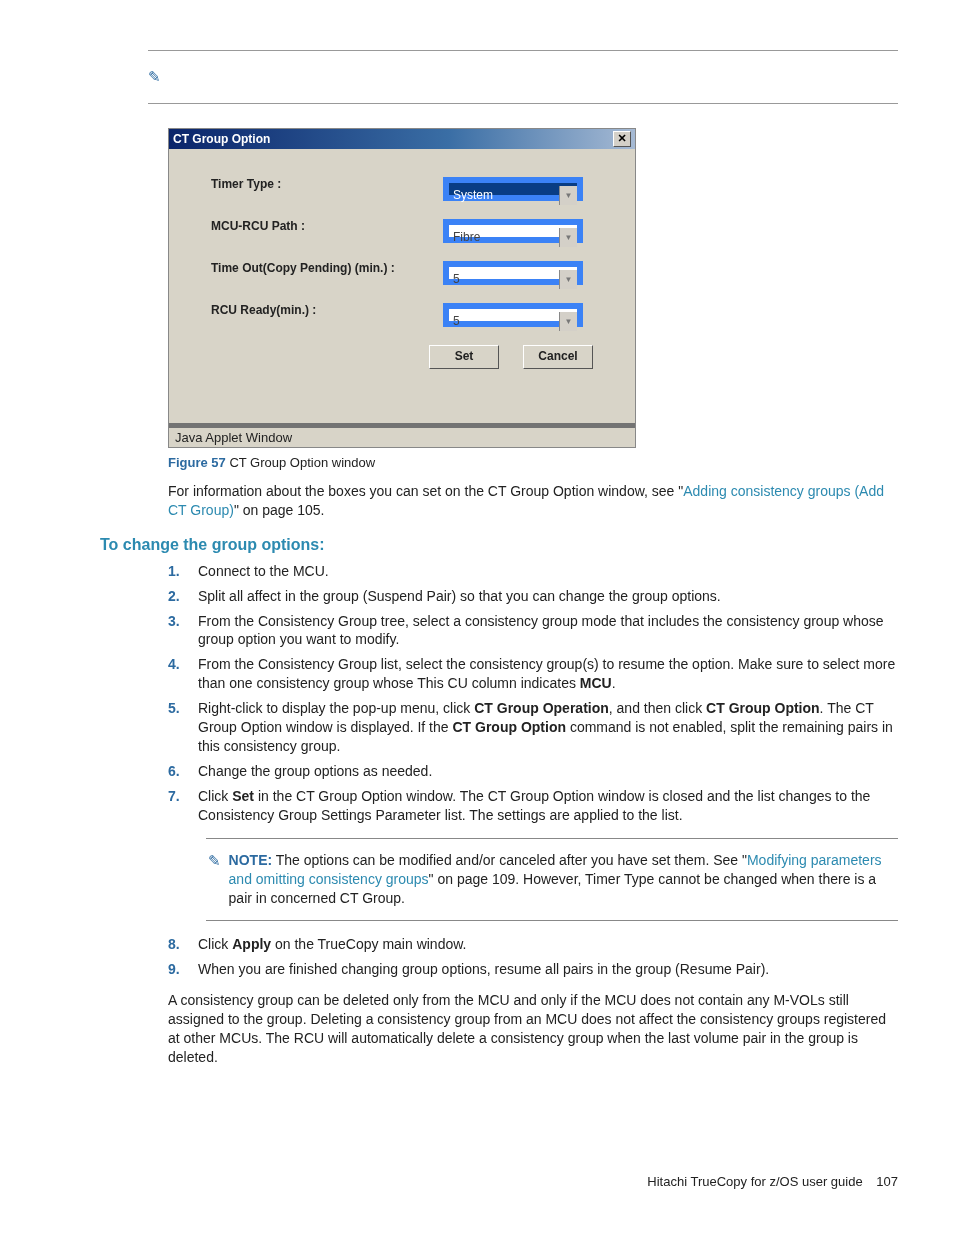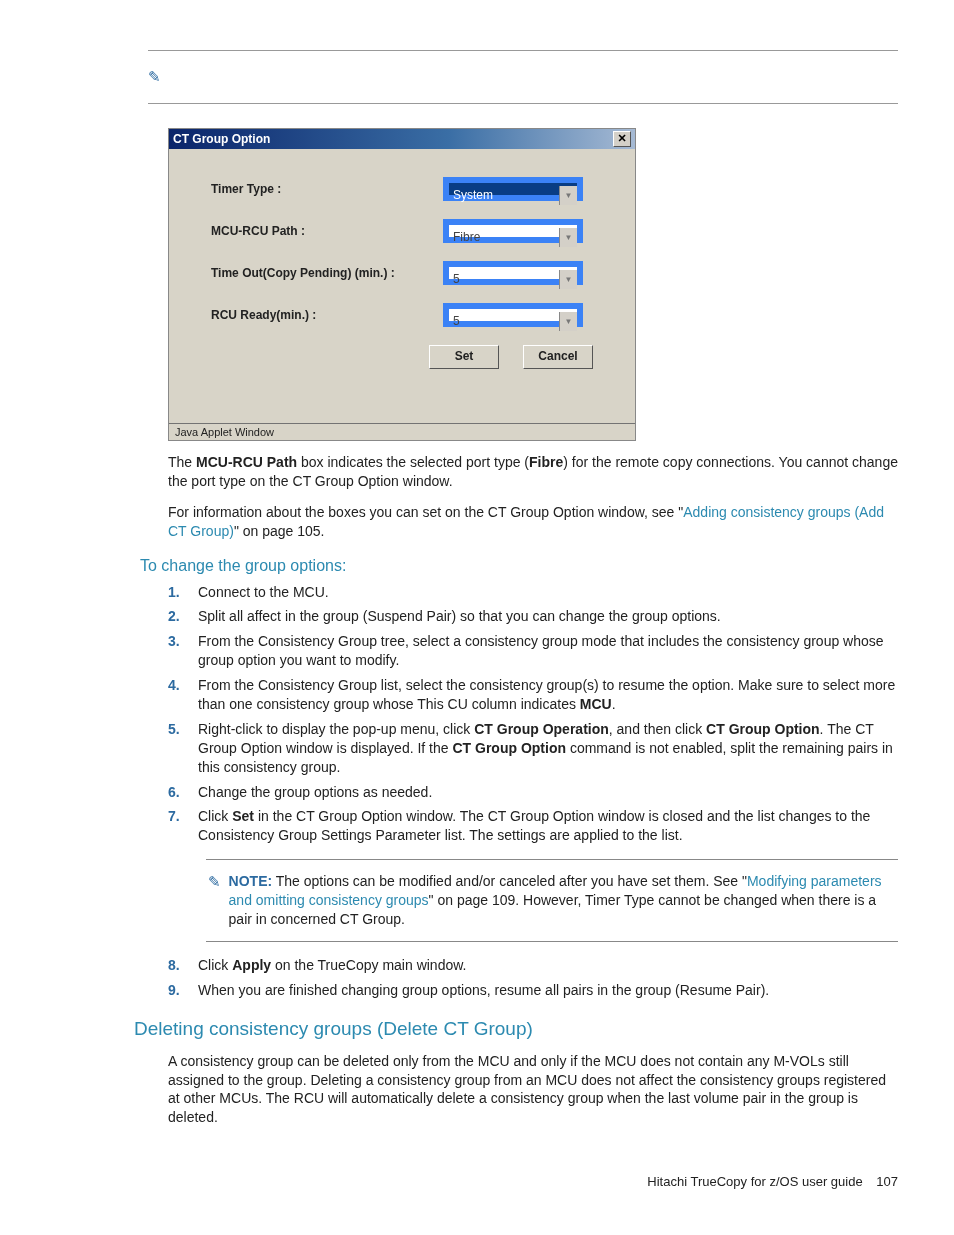--- a/index.html
+++ b/index.html
@@ -76,21 +76,21 @@
     line-height: 12px;
     text-align: center;
     font-family: Arial;
   }
   .dialog-body {
     padding: 28px 42px 18px 42px;
     background: #d8d4c8;
   }
   .dlg-row {
     display: flex;
-    align-items: center;
+    align-items: flex-start;
     margin-bottom: 18px;
   }
   .dlg-label {
     width: 232px;
     font-weight: bold;
     color: #222;
   }
   .dlg-field {
     width: 140px;
     height: 21px;
@@ -131,23 +131,23 @@
     border: 1px solid #555;
     border-top-color: #fff;
     border-left-color: #fff;
     background: #d8d4c8;
     font-weight: bold;
     font-size: 12px;
     text-align: center;
     line-height: 20px;
   }
   .dialog-statusbar {
-    border-top: 1px solid #737373;
+    border-top: 5px solid #737373;
     padding: 2px 6px;
-    font-size: 11px;
+    font-size: 13px;
     margin-top: 36px;
   }
   .figure-caption {
     margin-top: 6px;
     margin-left: 112px;
   }
   .fig-label {
     color: #2c6aa0;
     font-weight: bold;
     font-size: 13px;
@@ -158,25 +158,26 @@
   p.body {
     margin: 12px 0;
     margin-left: 112px;
     line-height: 1.35;
   }
   a.link {
     color: #2c8ab0;
     text-decoration: none;
   }
   .subhead {
-    margin-left: 84px;
+    margin-left: 44px;
     color: #2c8ab0;
     font-size: 16px;
     margin-top: 16px;
     margin-bottom: 8px;
+    font-weight: bold;
   }
   ol.steps {
     margin: 0 0 0 112px;
     padding-left: 22px;
     counter-reset: step;
   }
   ol.steps > li {
     list-style: none;
     position: relative;
     padding-left: 8px;
@@ -267,24 +268,24 @@
         </div>
         <div class="dlg-buttons">
           <div class="dlg-btn">Set</div>
           <div class="dlg-btn">Cancel</div>
         </div>
       </div>
       <div class="dialog-statusbar">Java Applet Window</div>
     </div>
   </div>
 
-
-  <p class="body">
-    <span>The </span><b>MCU-RCU Path</b><span> box indicates the selected port type (</span><b>Fibre</b><span>) for the remote copy connections. You cannot change the port type on the CT Group Option window.</span>
-  </p>
+  <div class="figure-caption">
+    <span class="fig-label">Figure 57</span><span class="fig-text"> CT Group Option window</span>
+  </div>
+
 
   <p class="body">
     <span>For information about the boxes you can set on the CT Group Option window, see "</span><a class="link">Adding consistency groups (Add CT Group)</a><span>" on page 105.</span>
   </p>
 
   <div class="subhead">To change the group options:</div>
 
   <ol class="steps">
     <li>Connect to the MCU.</li>
     <li>Split all affect in the group (Suspend Pair) so that you can change the group options.</li>
@@ -307,21 +308,20 @@
           </div>
         </div>
       </div>
     </li>
     <li>
       <span>Click </span><b>Apply</b><span> on the TrueCopy main window.</span>
     </li>
     <li>When you are finished changing group options, resume all pairs in the group (Resume Pair).</li>
   </ol>
 
-  <div class="section-head">Deleting consistency groups (Delete CT Group)</div>
 
   <p class="body">A consistency group can be deleted only from the MCU and only if the MCU does not contain any M-VOLs still assigned to the group. Deleting a consistency group from an MCU does not affect the consistency groups registered at other MCUs. The RCU will automatically delete a consistency group when the last volume pair in the group is deleted.</p>
 
   <div class="footer">
     <span>Hitachi TrueCopy for z/OS user guide</span>
     <span class="pg">107</span>
   </div>
 
 </div>
 

